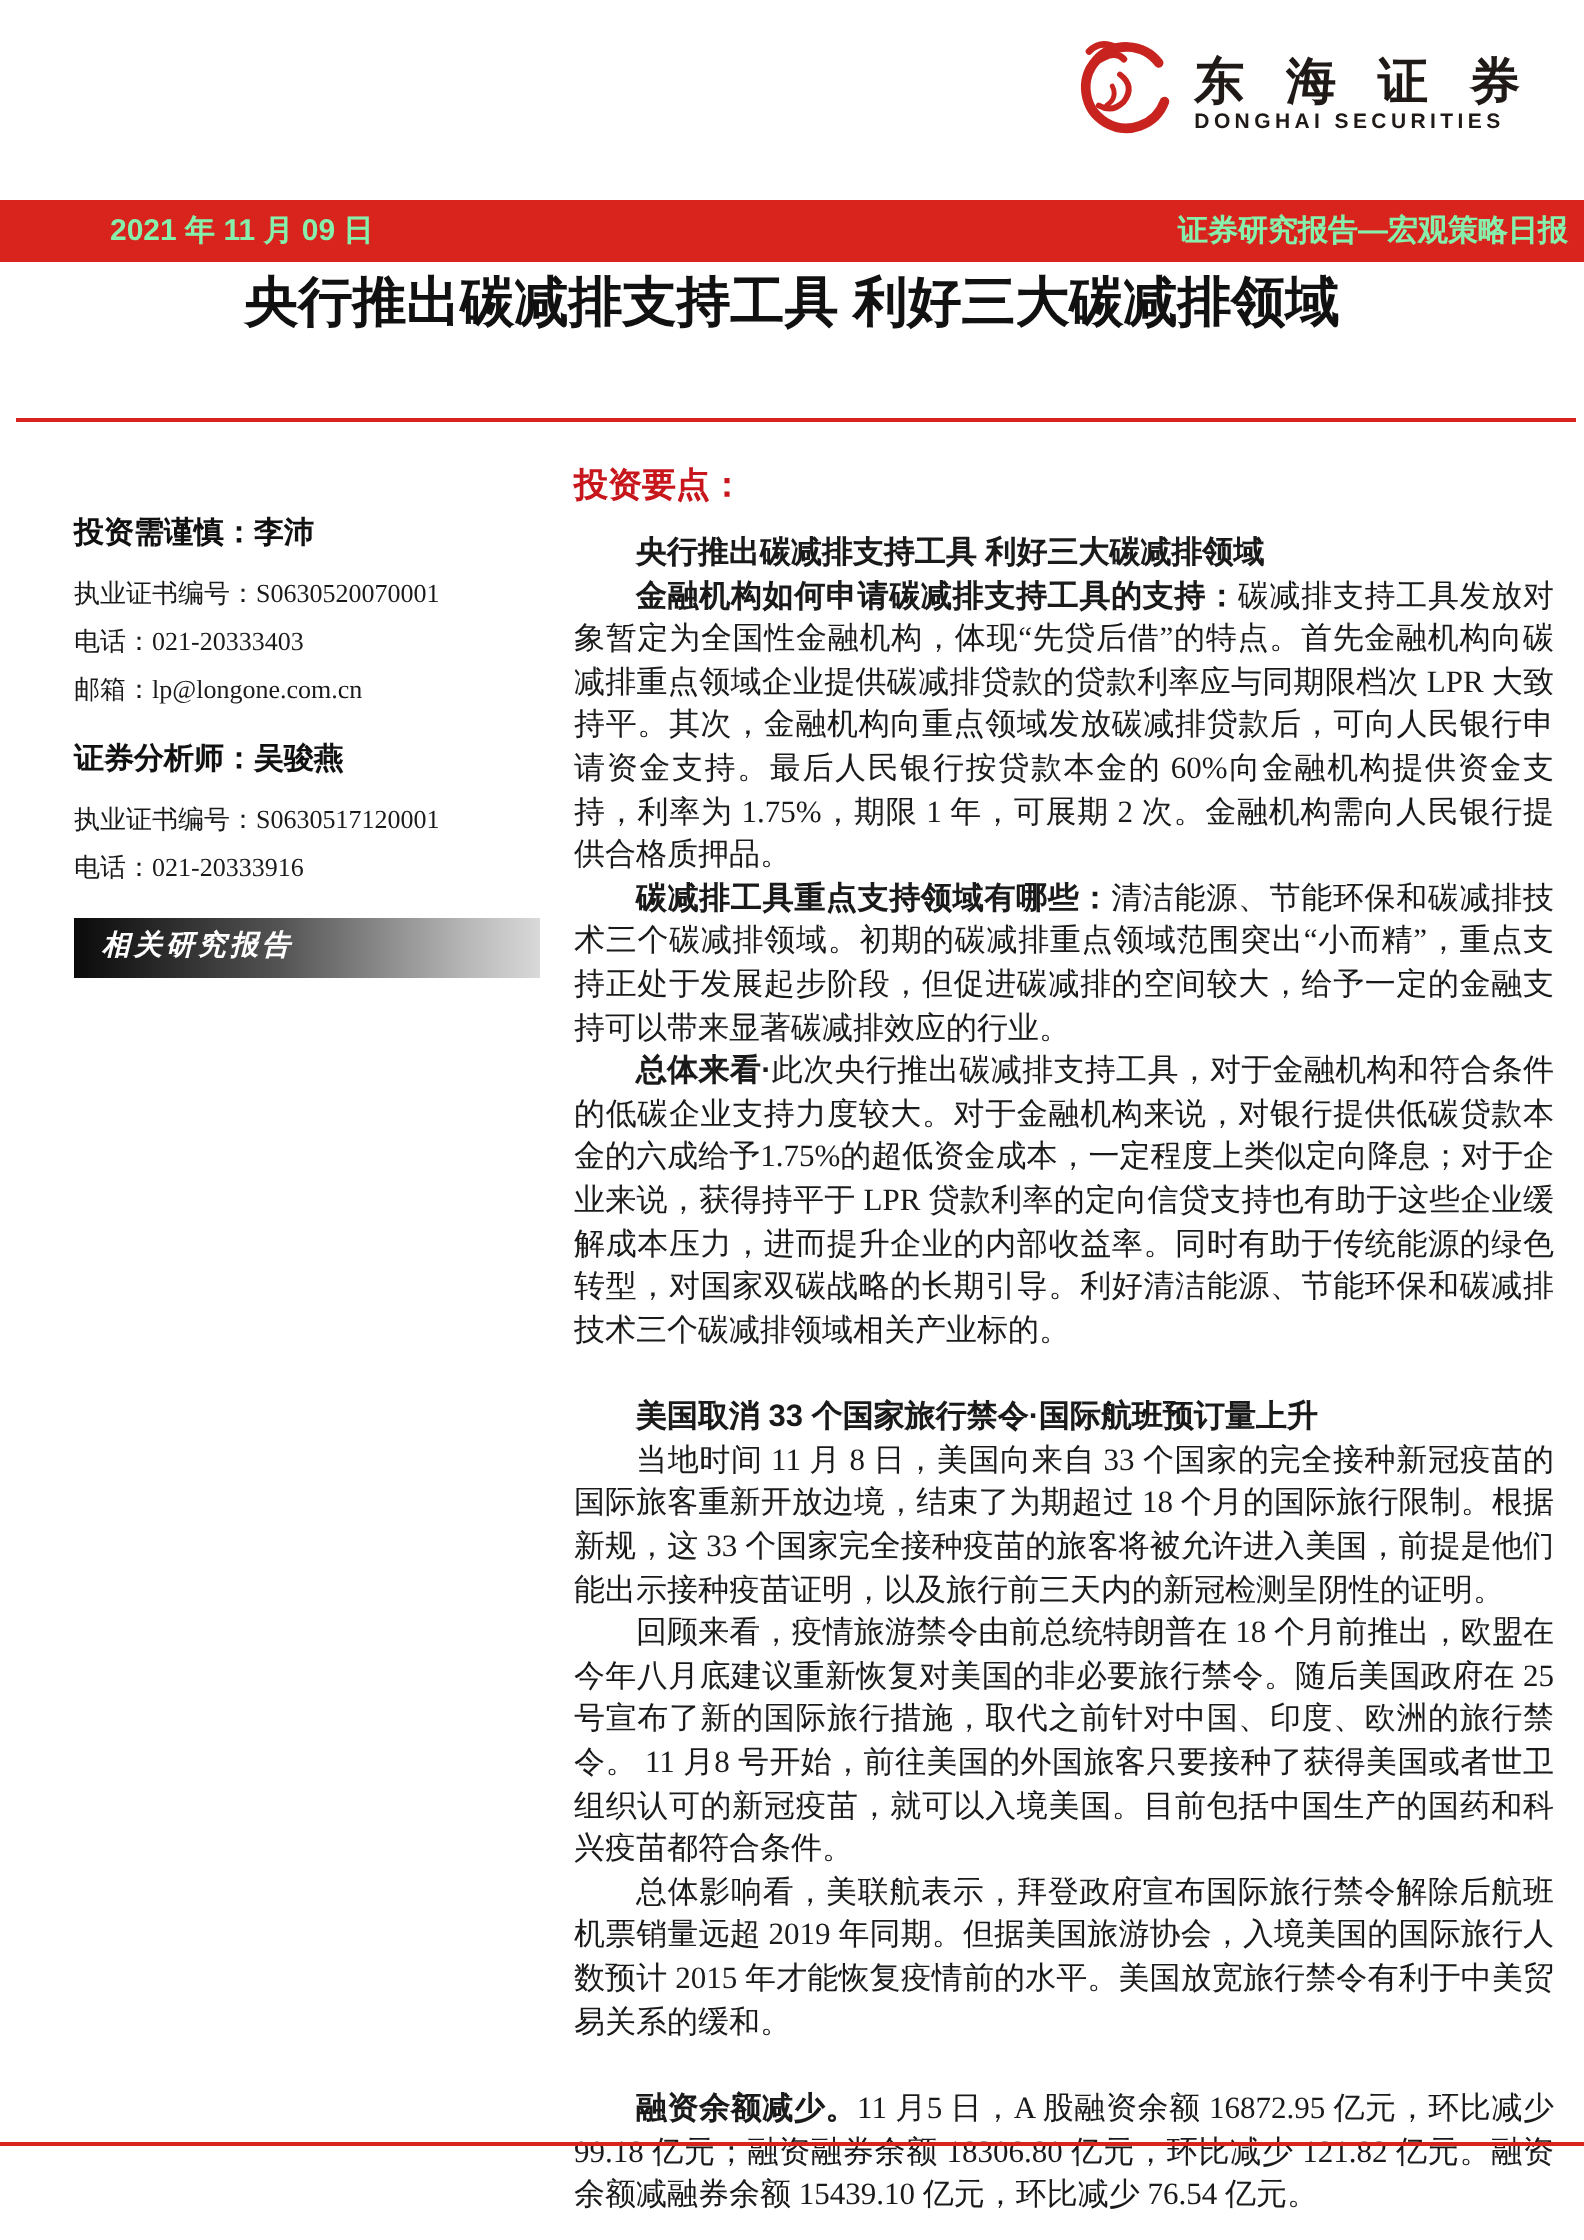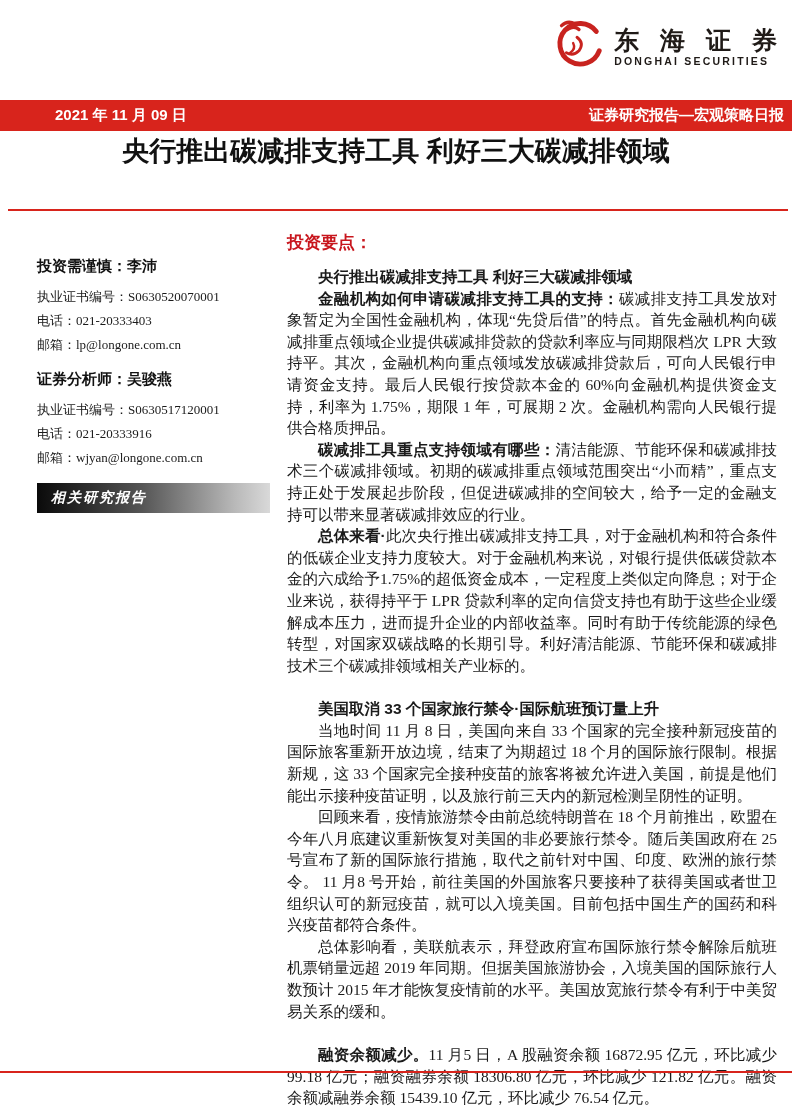--- a/index.html
+++ b/index.html
@@ -1,32 +1,32 @@
 <!DOCTYPE html>
 <html><head>
 <meta charset="utf-8">
 <style>
   html,body{margin:0;padding:0;background:#fff;}
   .page{position:relative;width:792px;height:1120px;background:#fff;overflow:hidden;
         font-family:"Liberation Serif","DejaVu Serif",serif;color:#1a1a1a;}
 
   
-  .logo{position:absolute;top:14px;right:8px;display:flex;align-items:center;gap:8px;}
+  .logo{position:absolute;top:14px;right:25px;display:flex;align-items:center;gap:8px;}
   .logo-text{display:flex;flex-direction:column;align-items:flex-start;}
   .logo-cn{font-family:"Liberation Sans","DejaVu Sans",sans-serif;font-weight:bold;
            font-size:25px;letter-spacing:7px;color:#1f1a17;line-height:1.1;white-space:nowrap;}
   .logo-en{font-family:"Liberation Sans","DejaVu Sans",sans-serif;font-weight:bold;
            font-size:10.5px;letter-spacing:2.2px;color:#1f1a17;white-space:nowrap;}
 
   
   .banner{position:absolute;top:100px;left:0;width:792px;height:31px;display:flex;
           align-items:center;justify-content:space-between;box-sizing:border-box;
           padding:0 8px 0 55px;}
   .banner-date,.banner-type{font-family:"Liberation Sans","DejaVu Sans",sans-serif;
-          font-weight:bold;color:#ffffff;font-size:15px;white-space:nowrap;}
+          font-weight:bold;color:#86efac;font-size:15px;white-space:nowrap;}
 
   
   .doc-title{position:absolute;top:133px;left:0;width:792px;text-align:center;
           font-family:"Liberation Sans","DejaVu Sans",sans-serif;font-weight:bold;
           font-size:27px;color:#111;}
   .title-rule{position:absolute;top:209px;left:8px;width:780px;height:2px;}
 
   
   .sidebar{position:absolute;top:257px;left:37px;width:233px;}
   .analyst{margin-bottom:13px;}
@@ -92,21 +92,20 @@
         <div class="analyst">
           <div class="analyst-name">投资需谨慎：李沛</div>
           <div class="analyst-line">执业证书编号：S0630520070001</div>
           <div class="analyst-line">电话：021-20333403</div>
           <div class="analyst-line">邮箱：lp@longone.com.cn</div>
         </div>
         <div class="analyst">
           <div class="analyst-name">证券分析师：吴骏燕</div>
           <div class="analyst-line">执业证书编号：S0630517120001</div>
           <div class="analyst-line">电话：021-20333916</div>
-          <div class="analyst-line">邮箱：wjyan@longone.com.cn</div>
         </div>
       </div>
     <div class="related-bar">相关研究报告</div>
   </div>
 
   <div class="main">
     <div class="kicker" style="color: rgb(200, 22, 29);">投资要点：</div>
     <div>
         <p class="block heading">央行推出碳减排支持工具 利好三大碳减排领域</p>
         <p class="block para"><span class="lead">金融机构如何申请碳减排支持工具的支持：</span>碳减排支持工具发放对象暂定为全国性金融机构，体现“先贷后借”的特点。首先金融机构向碳减排重点领域企业提供碳减排贷款的贷款利率应与同期限档次 LPR 大致持平。其次，金融机构向重点领域发放碳减排贷款后，可向人民银行申请资金支持。最后人民银行按贷款本金的 60%向金融机构提供资金支持，利率为 1.75%，期限 1 年，可展期 2 次。金融机构需向人民银行提供合格质押品。</p>

